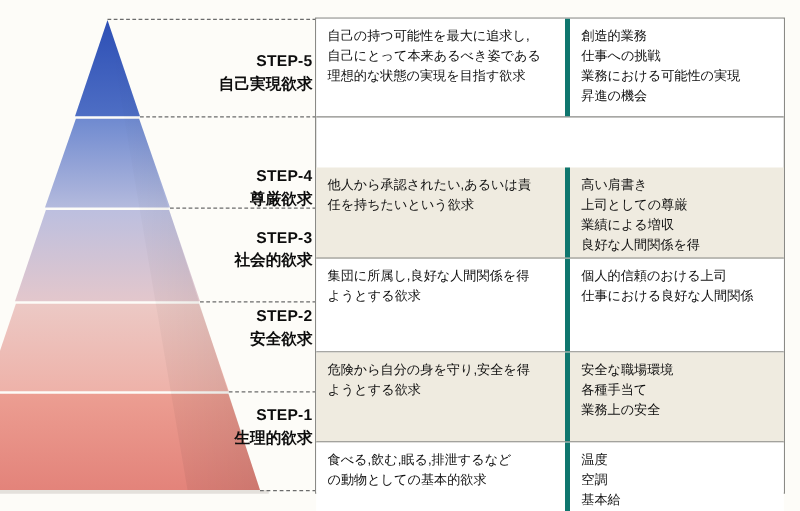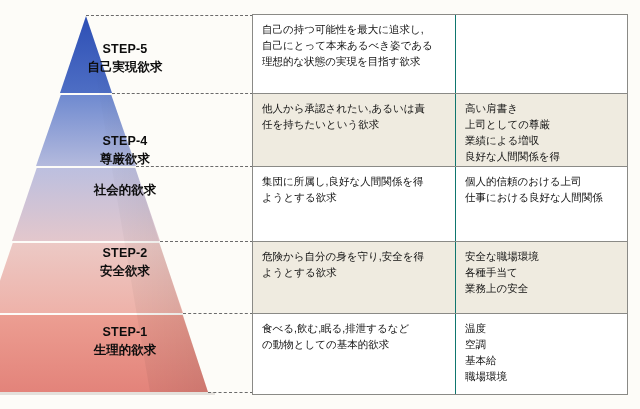--- a/index.html
+++ b/index.html
@@ -22,21 +22,21 @@
     width: 250px; height: 409px;
   }
   #pyramid-svg {
     position: absolute;
     left: 0; top: 0;
     width: 250px; height: 409px;
   }
   .step-label {
     position: absolute;
     width: 250px;
-    text-align: center;
+    text-align: right;
     color: #0d0d0d;
     line-height: 1.45;
     pointer-events: none;
   }
   .step-label .step-num {
     display: block;
     font-size: 12.5px;
     font-weight: 700;
     letter-spacing: 0.2px;
   }
@@ -66,21 +66,21 @@
     width: 100%;
     border-bottom: 1px solid #8a8a86;
   }
   .trow:last-child { border-bottom: none; }
   .trow.shaded { background: #efebe0; }
   .trow.plain  { background: #ffffff; }
 
   .cell-desc {
     width: 203px;
     flex: 0 0 203px;
-    border-right: 1px solid #0f766e;
+    border-right: 4px solid #0f766e;
     padding: 7px 8px 6px 9px;
   }
   .cell-ex {
     flex: 1 1 auto;
     padding: 7px 8px 6px 9px;
   }
   .line {
     display: block;
     font-size: 10.5px;
     line-height: 1.52;
@@ -141,20 +141,21 @@
 
     <div class="step-label" style="top:40px;">
       <span class="step-num">STEP-5</span>
       <span class="step-name">自己実現欲求</span>
     </div>
     <div class="step-label" style="top:103px;margin-top:29px;">
       <span class="step-num">STEP-4</span>
       <span class="step-name">尊厳欲求</span>
     </div>
     <div class="step-label" style="top:181px;">
+      <span class="step-num">STEP-3</span>
       <span class="step-name">社会的欲求</span>
     </div>
     <div class="step-label" style="top:244px;">
       <span class="step-num">STEP-2</span>
       <span class="step-name">安全欲求</span>
     </div>
     <div class="step-label" style="top:323px;">
       <span class="step-num">STEP-1</span>
       <span class="step-name">生理的欲求</span>
     </div>
@@ -168,23 +169,29 @@
   <div class="dash-line" style="left:208px; top:392px; width:45px;"></div>
 
   <div id="table-area">
 
     <div class="trow plain" style="height:79px;">
       <div class="cell-desc">
         <span class="line">自己の持つ可能性を最大に追求し,</span>
         <span class="line">自己にとって本来あるべき姿である</span>
         <span class="line">理想的な状態の実現を目指す欲求</span>
       </div>
-    </div>
-
-    <div class="trow shaded" style="height:73px;">
+      <div class="cell-ex">
+        <span class="line">創造的業務</span>
+        <span class="line">仕事への挑戦</span>
+        <span class="line">業務における可能性の実現</span>
+        <span class="line">昇進の機会</span>
+      </div>
+    </div>
+
+    <div class="trow shaded" style="height:73px;margin-top:40px;">
       <div class="cell-desc">
         <span class="line">他人から承認されたい,あるいは責</span>
         <span class="line">任を持ちたいという欲求</span>
       </div>
       <div class="cell-ex">
         <span class="line">高い肩書き</span>
         <span class="line">上司としての尊厳</span>
         <span class="line">業績による増収</span>
         <span class="line">良好な人間関係を得</span>
       </div>

